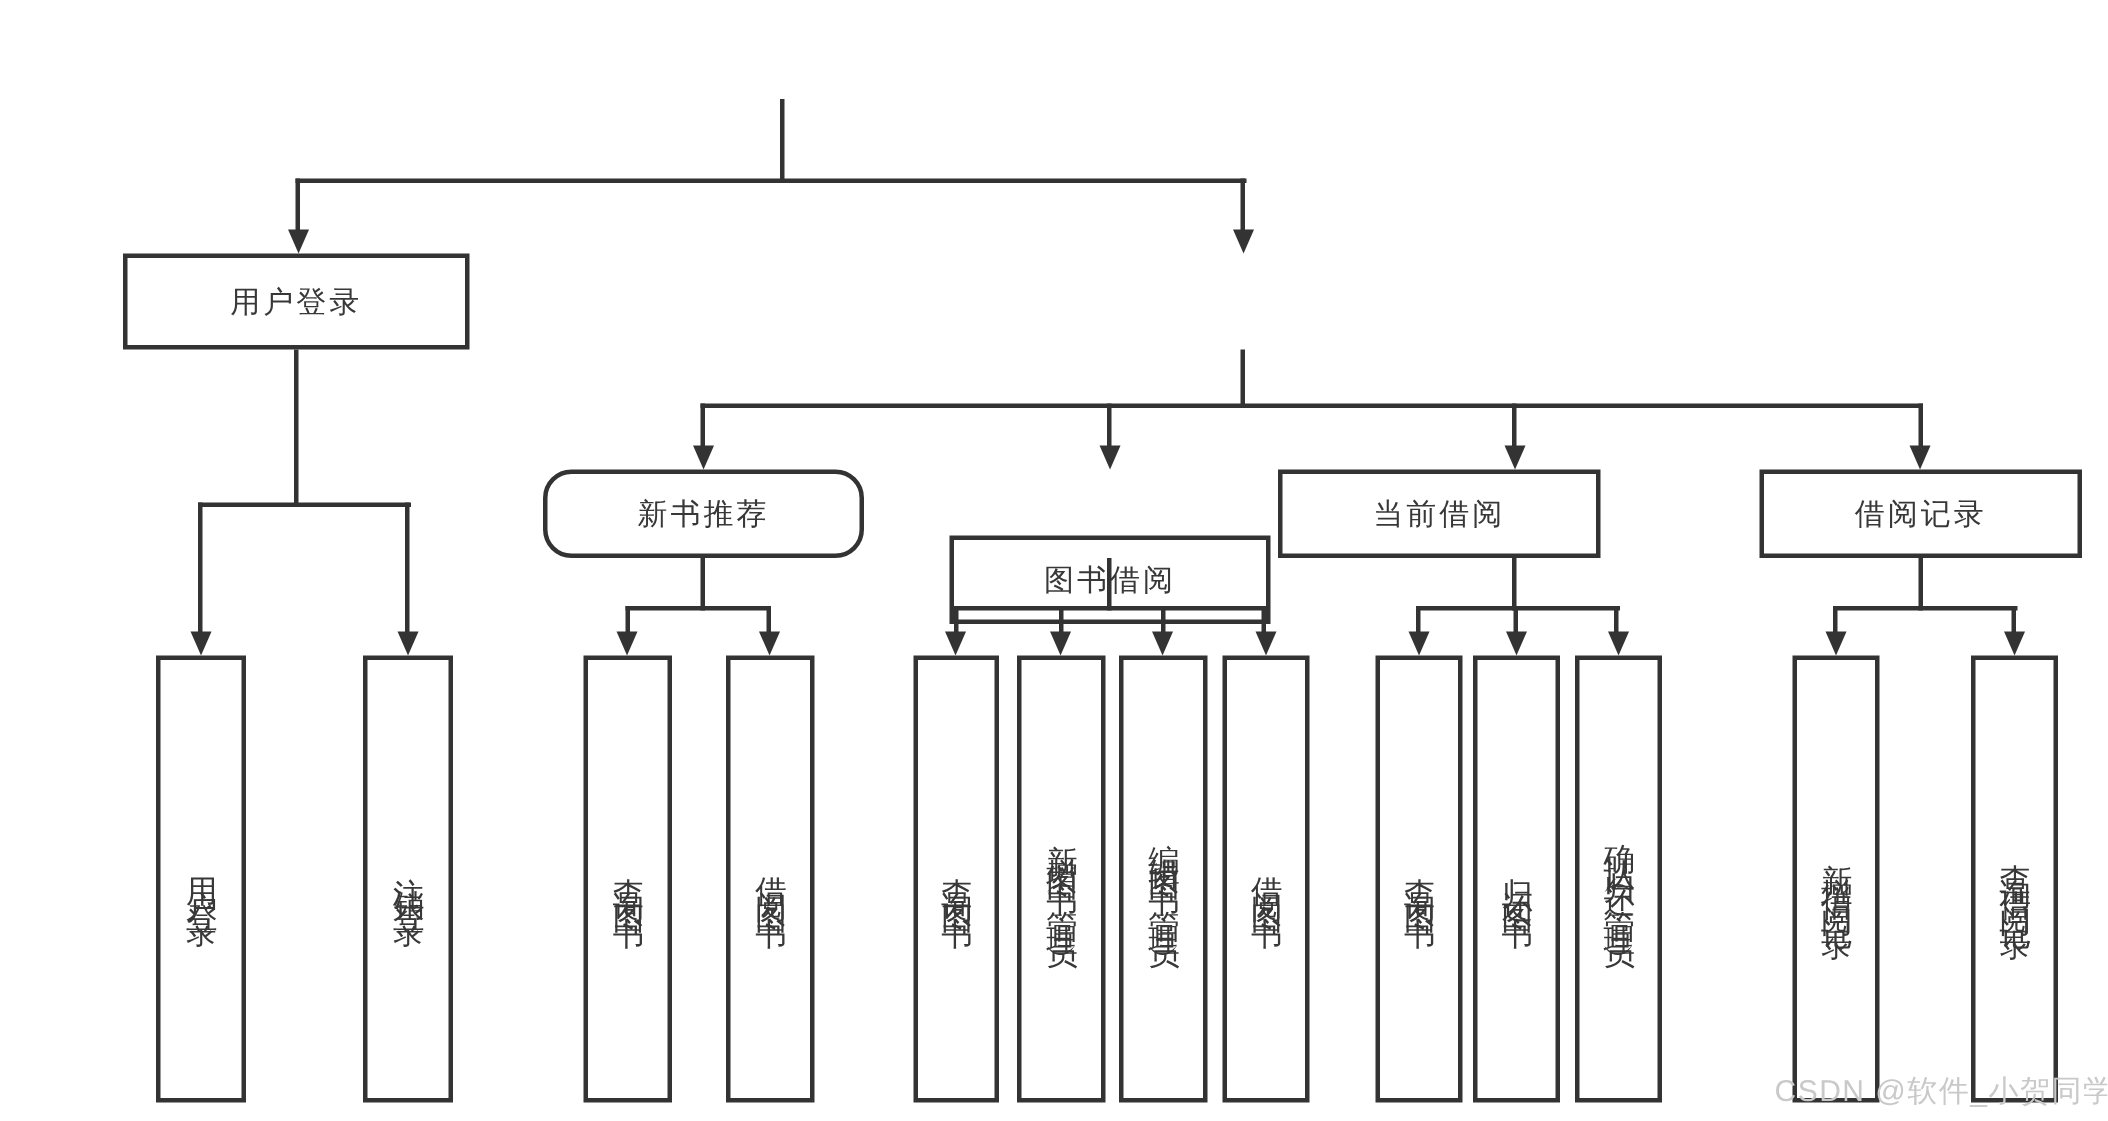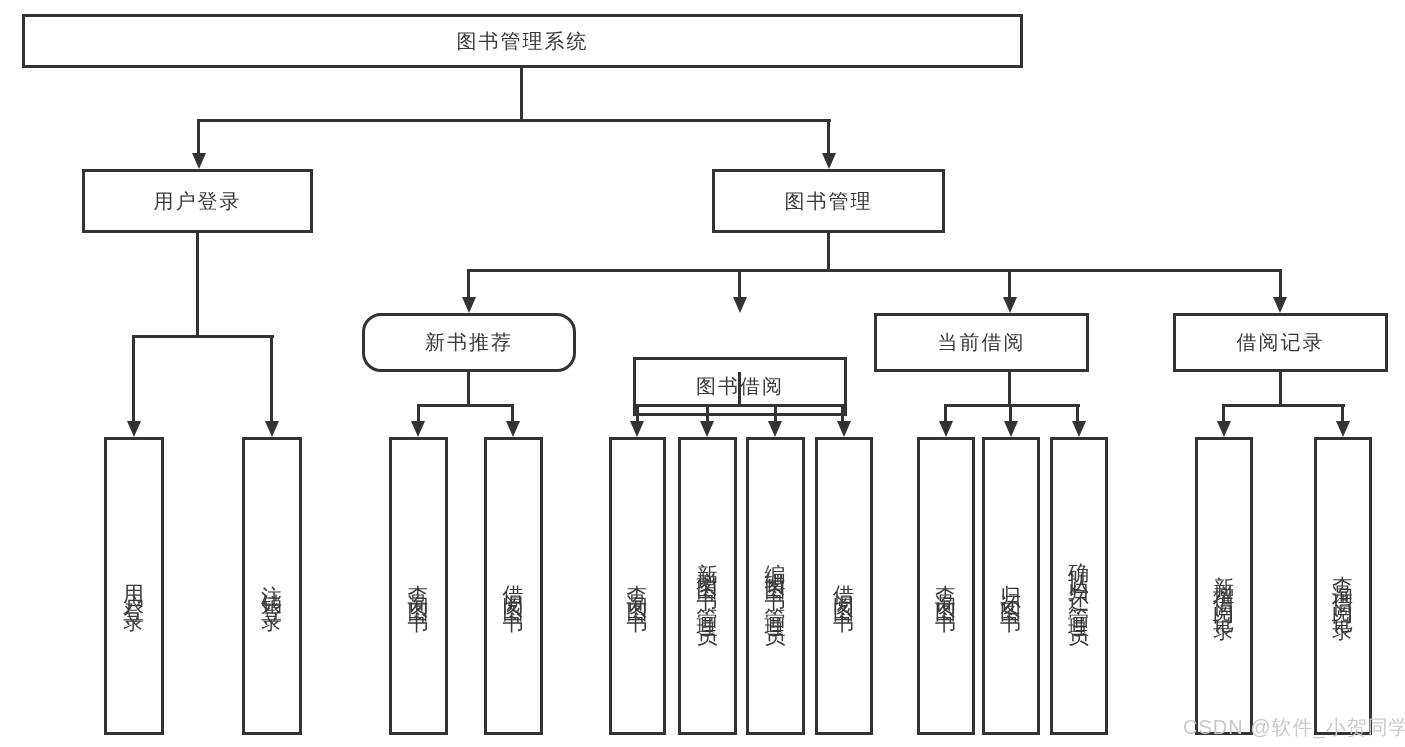--- a/index.html
+++ b/index.html
@@ -25,31 +25,29 @@
   .watermark{
     position:absolute;left:1183px;top:714px;font-size:20px;
     color:var(--wm,#c9c9c9);letter-spacing:1px;white-space:nowrap;
   }
 </style>
 </head>
 <body>
 
 <div id="canvas">
 
-  <div class="box" style="left:22px;top:14px;width:1001px;height:54px;">图书管理系统</div>
 
   <div class="box" style="left:82px;top:169px;width:231px;height:64px;">用户登录</div>
 
-  <div class="box" style="left:712px;top:169px;width:233px;height:64px;">图书管理</div>
 
   <div class="box" style="left:362px;top:313px;width:214px;height:59px;border-radius:19px;">新书推荐</div>
 
   <div class="box" style="left:633px;top:313px;width:214px;height:59px;margin-top:44px;">图书借阅</div>
 
-  <div class="box" style="left:874px;top:313px;width:215px;height:59px;">当前借阅</div>
+  <div class="box" style="left:852px;top:313px;width:215px;height:59px;">当前借阅</div>
 
   <div class="box" style="left:1173px;top:313px;width:215px;height:59px;">借阅记录</div>
 
   <div class="box leaf" style="left:104px;width:60px;">
     <span class="vtext">用户登录</span>
   </div>
   <div class="box leaf" style="left:242px;width:60px;">
     <span class="vtext">注销登录</span>
   </div>
 

